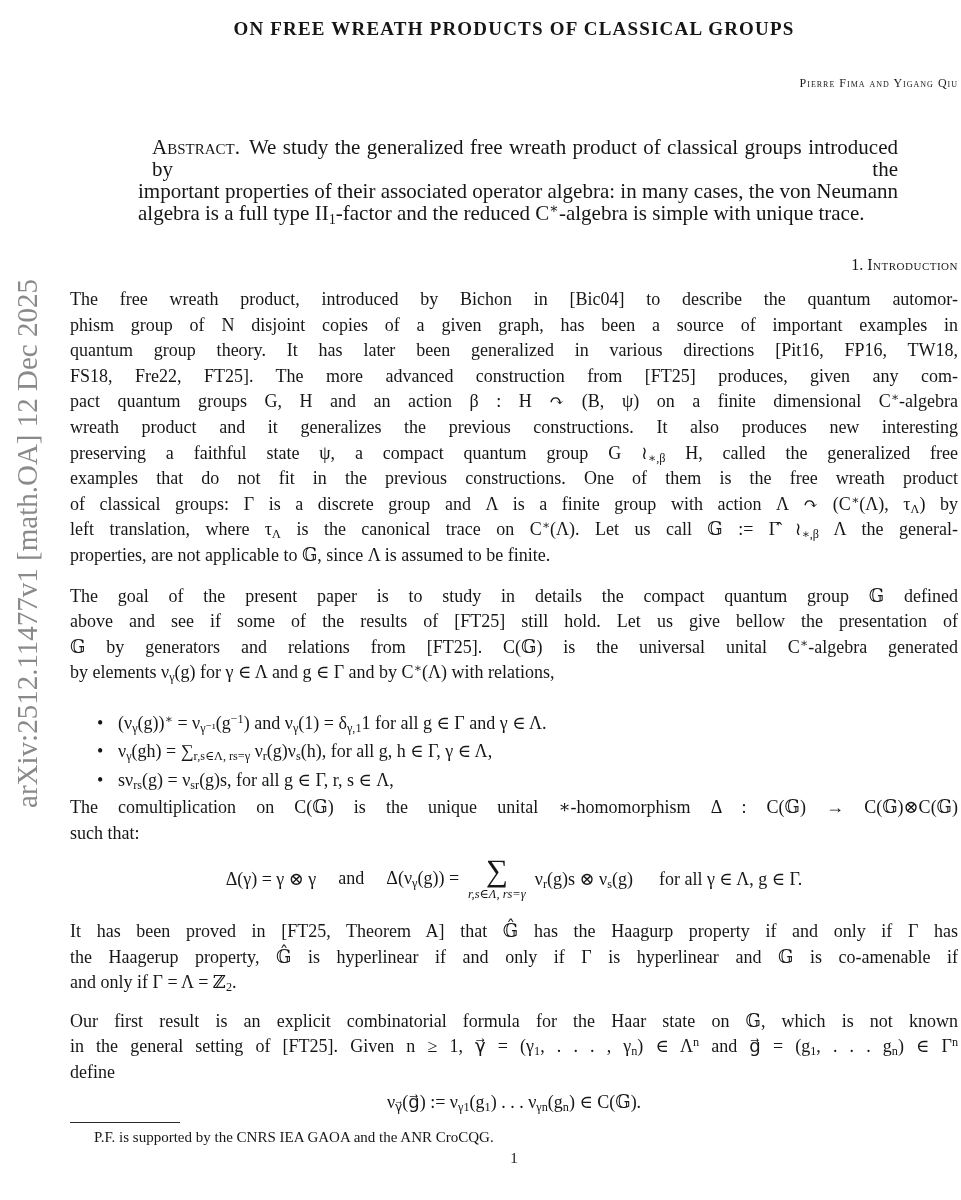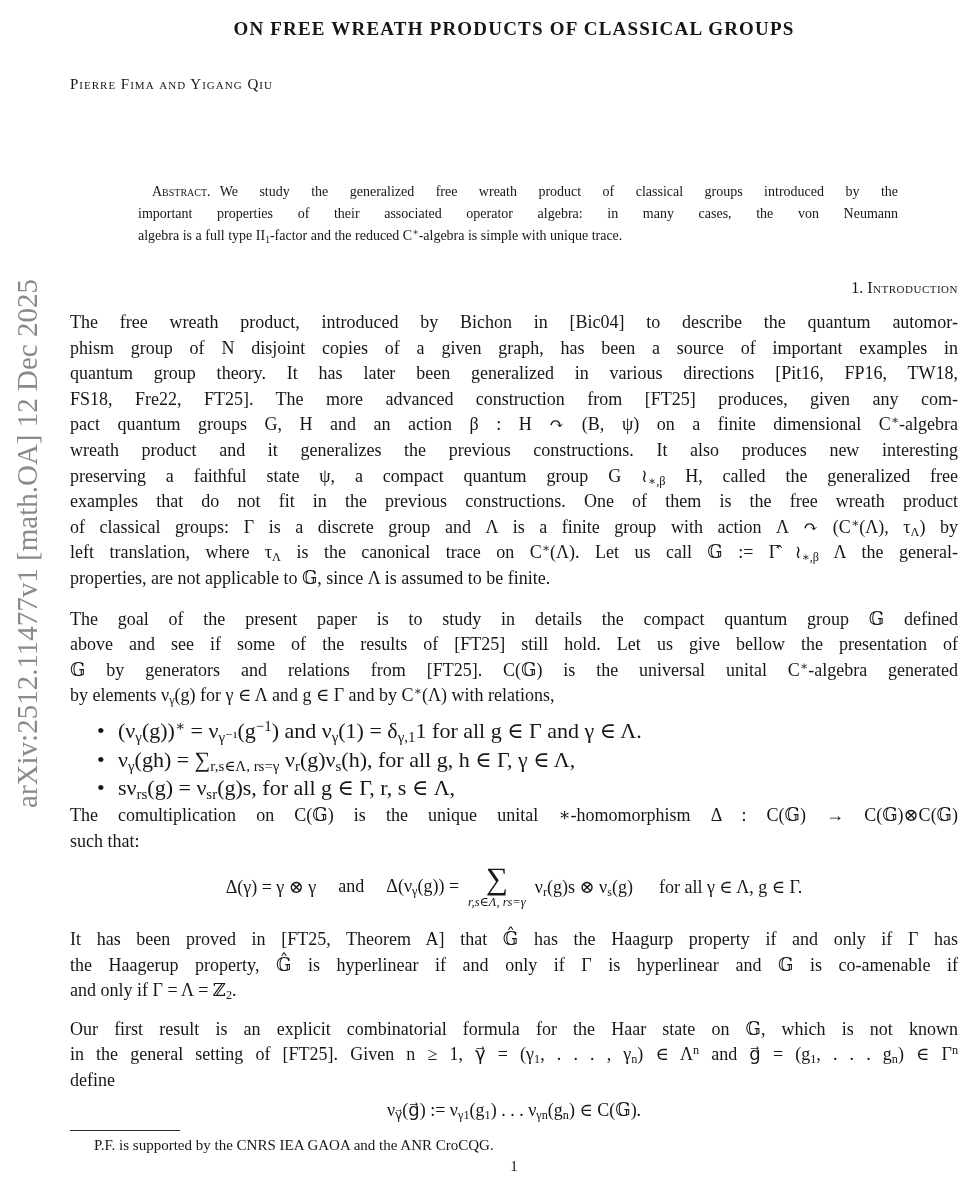--- a/index.html
+++ b/index.html
@@ -1,41 +1,41 @@
 <!DOCTYPE html>
 <html><head>
 <meta charset="utf-8">
 <style>
   html,body{margin:0;padding:0;background:#fff;}
   .page{position:relative;width:961px;height:1200px;background:#ffffff;overflow:hidden;
         font-family:"Liberation Serif","DejaVu Serif","DejaVu Sans",serif;color:#161616;}
   .content{position:absolute;left:70px;top:0;width:888px;}
 
   .title{margin-top:18px;text-align:center;font-weight:700;font-size:19px;letter-spacing:1.2px;}
-  .authors{margin-top:36px;text-align:left;font-size:15px;font-variant:small-caps;letter-spacing:1px;}
+  .authors{margin-top:36px;text-align:right;font-size:12px;font-variant:small-caps;letter-spacing:1px;}
 
-  .abstract{margin:88px 60px 0 68px;font-size:14px;line-height:22px;}
+  .abstract{margin:45px 60px 0 68px;font-size:21px;line-height:22px;}
   .abstract .first{padding-left:14px;}
   .abs-label{font-variant:small-caps;margin-right:9px;}
 
   .jl{text-align:justify;text-align-last:justify;}
   .jlast{text-align:justify;text-align-last:left;}
 
   .sect{margin-top:32px;text-align:right;font-size:16px;}
   .sect .sc{font-variant:small-caps;letter-spacing:.5px;}
 
   .para{font-size:18px;line-height:25.6px;}
   .p1{margin-top:13px;} .p2{margin-top:15px;} .p3{margin-top:2px;}
   .p4{margin-top:18px;} .p5{margin-top:13px;}
 
   sub,sup{font-size:68%;line-height:0;}
   sub{vertical-align:-0.28em;}
   sup{vertical-align:0.5em;}
 
-  .bullets{margin:9px 0 0 0;padding:0;list-style:none;font-size:22px;}
+  .bullets{margin:24px 0 0 0;padding:0;list-style:none;font-size:18px;}
   .bullets li{position:relative;padding-left:48px;line-height:26px;}
   .bullets li.tall{line-height:31px;}
   .bullets li::before{content:"\2022";position:absolute;left:27px;}
 
   .eq1{margin-top:10px;display:flex;justify-content:center;align-items:center;font-size:18px;}
   .eq-and{margin:0 22px;}
   .eq-cond{margin-left:26px;}
   .sumstack{display:inline-flex;flex-direction:column;align-items:center;margin:0 9px;}
   .sumsym{font-size:31px;line-height:30px;}
   .sumlim{font-size:12.5px;font-style:italic;margin-top:2px;line-height:13px;}

